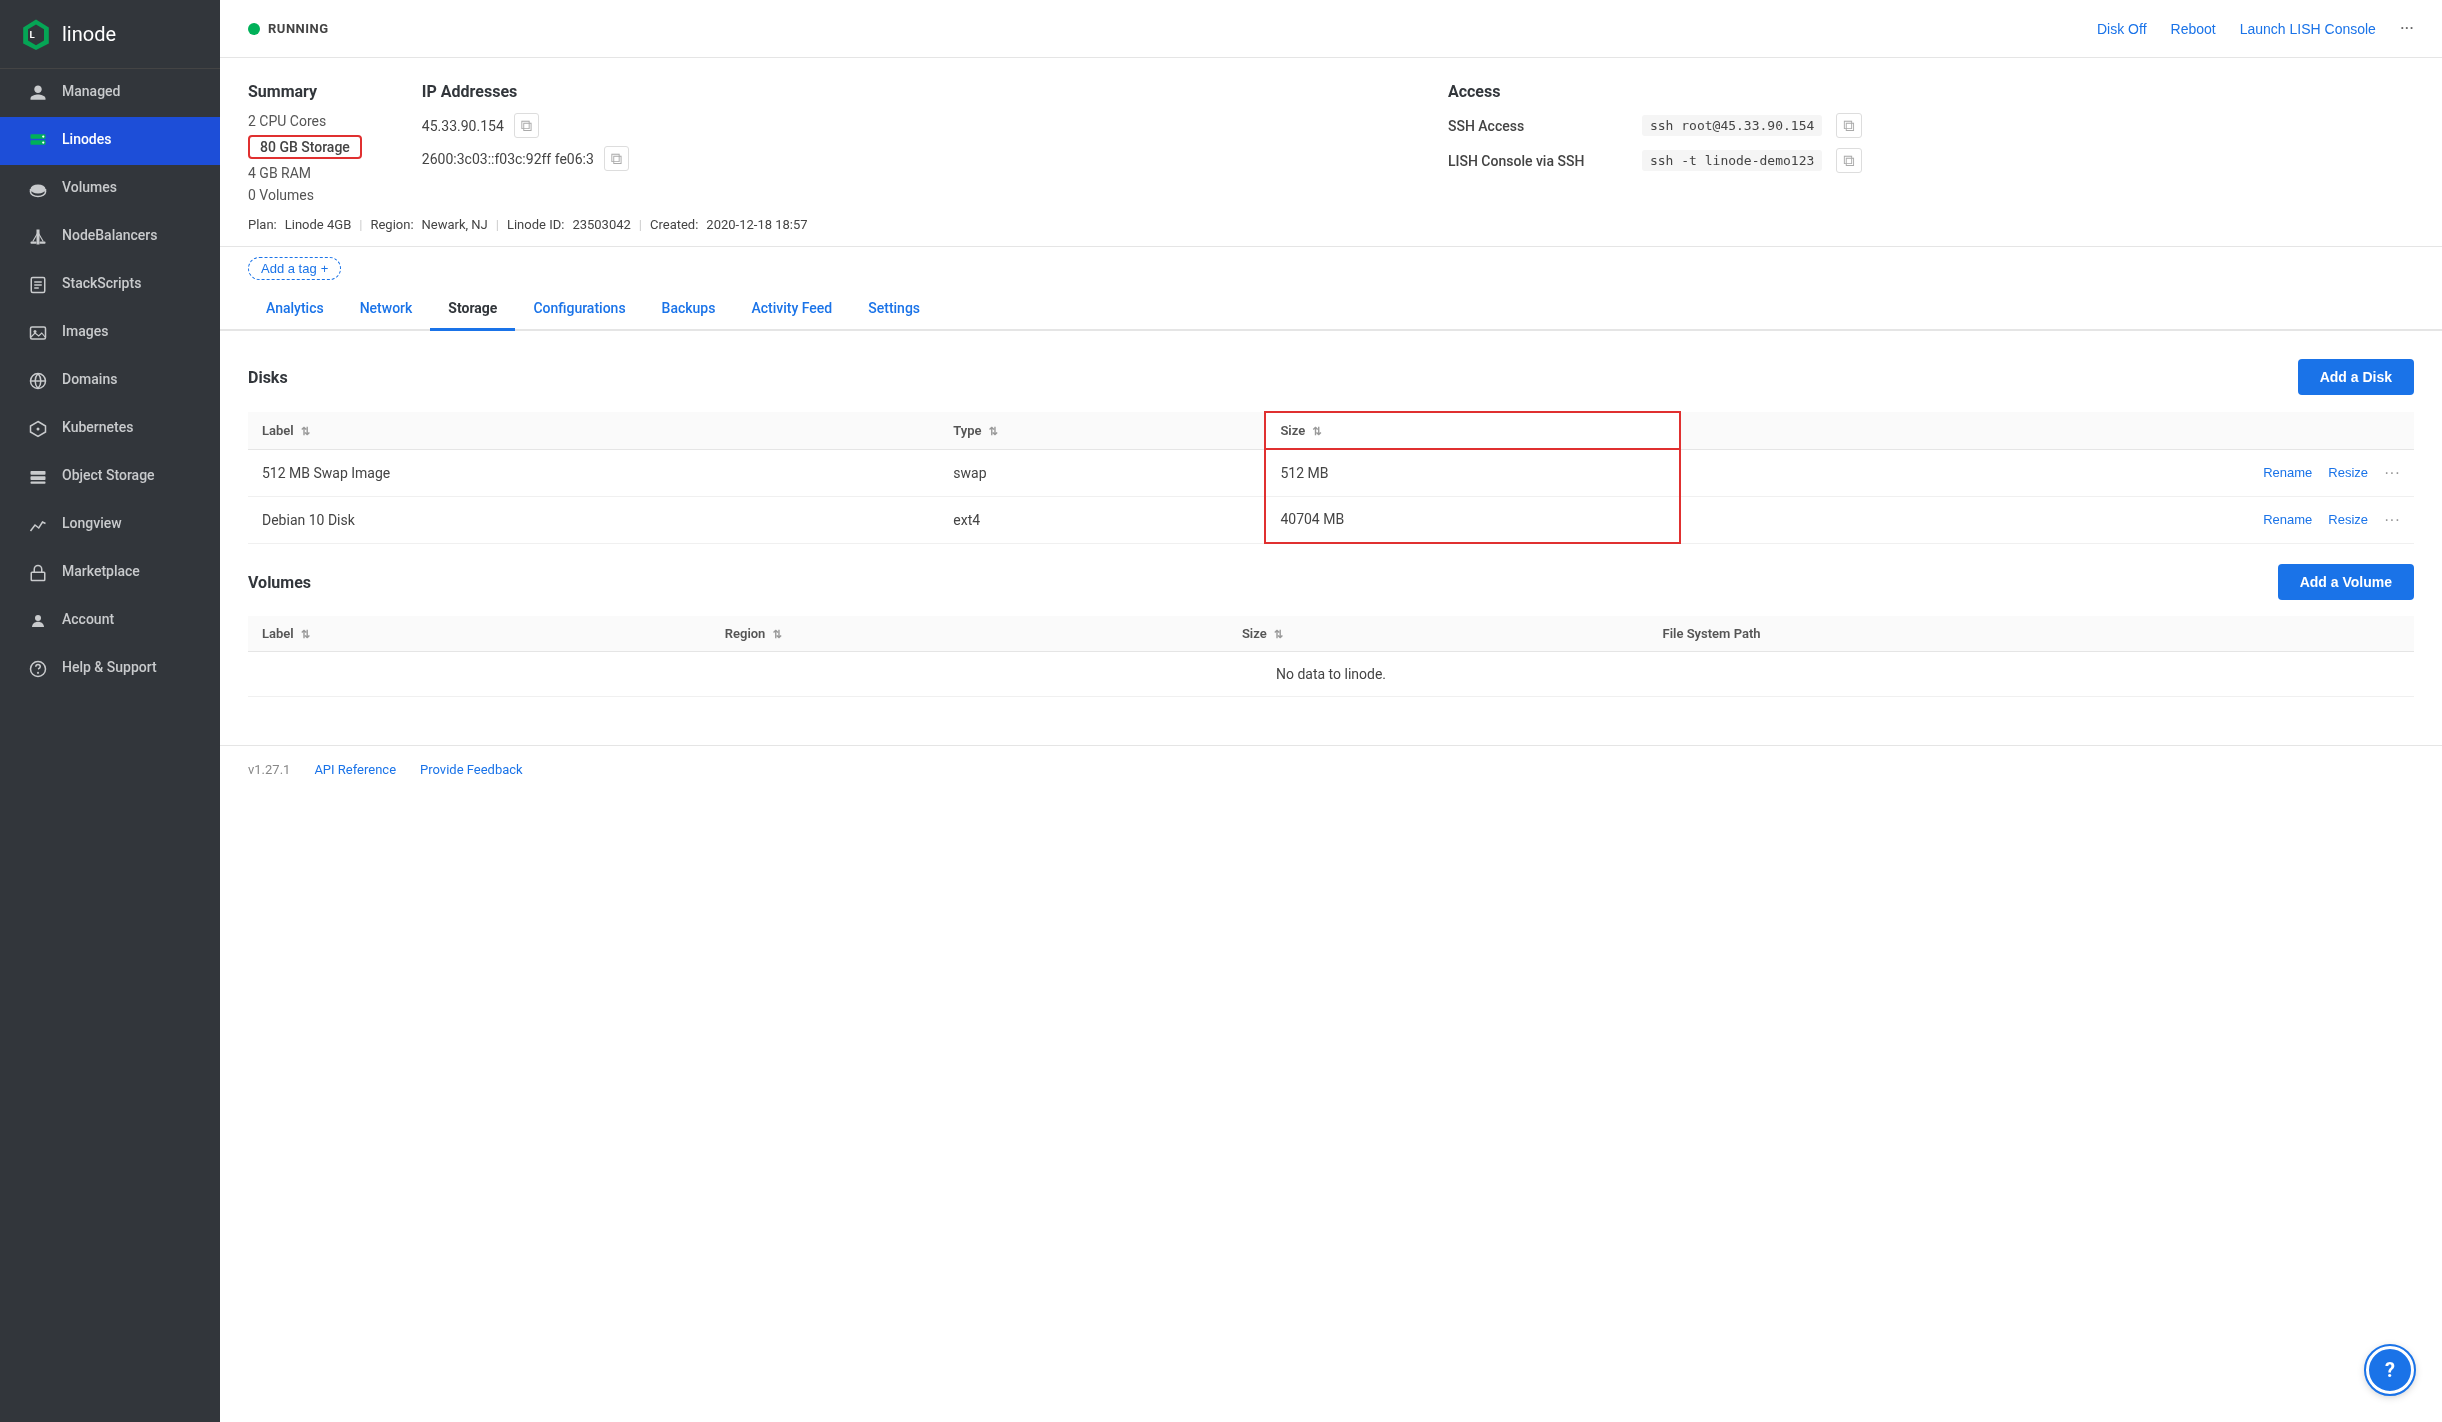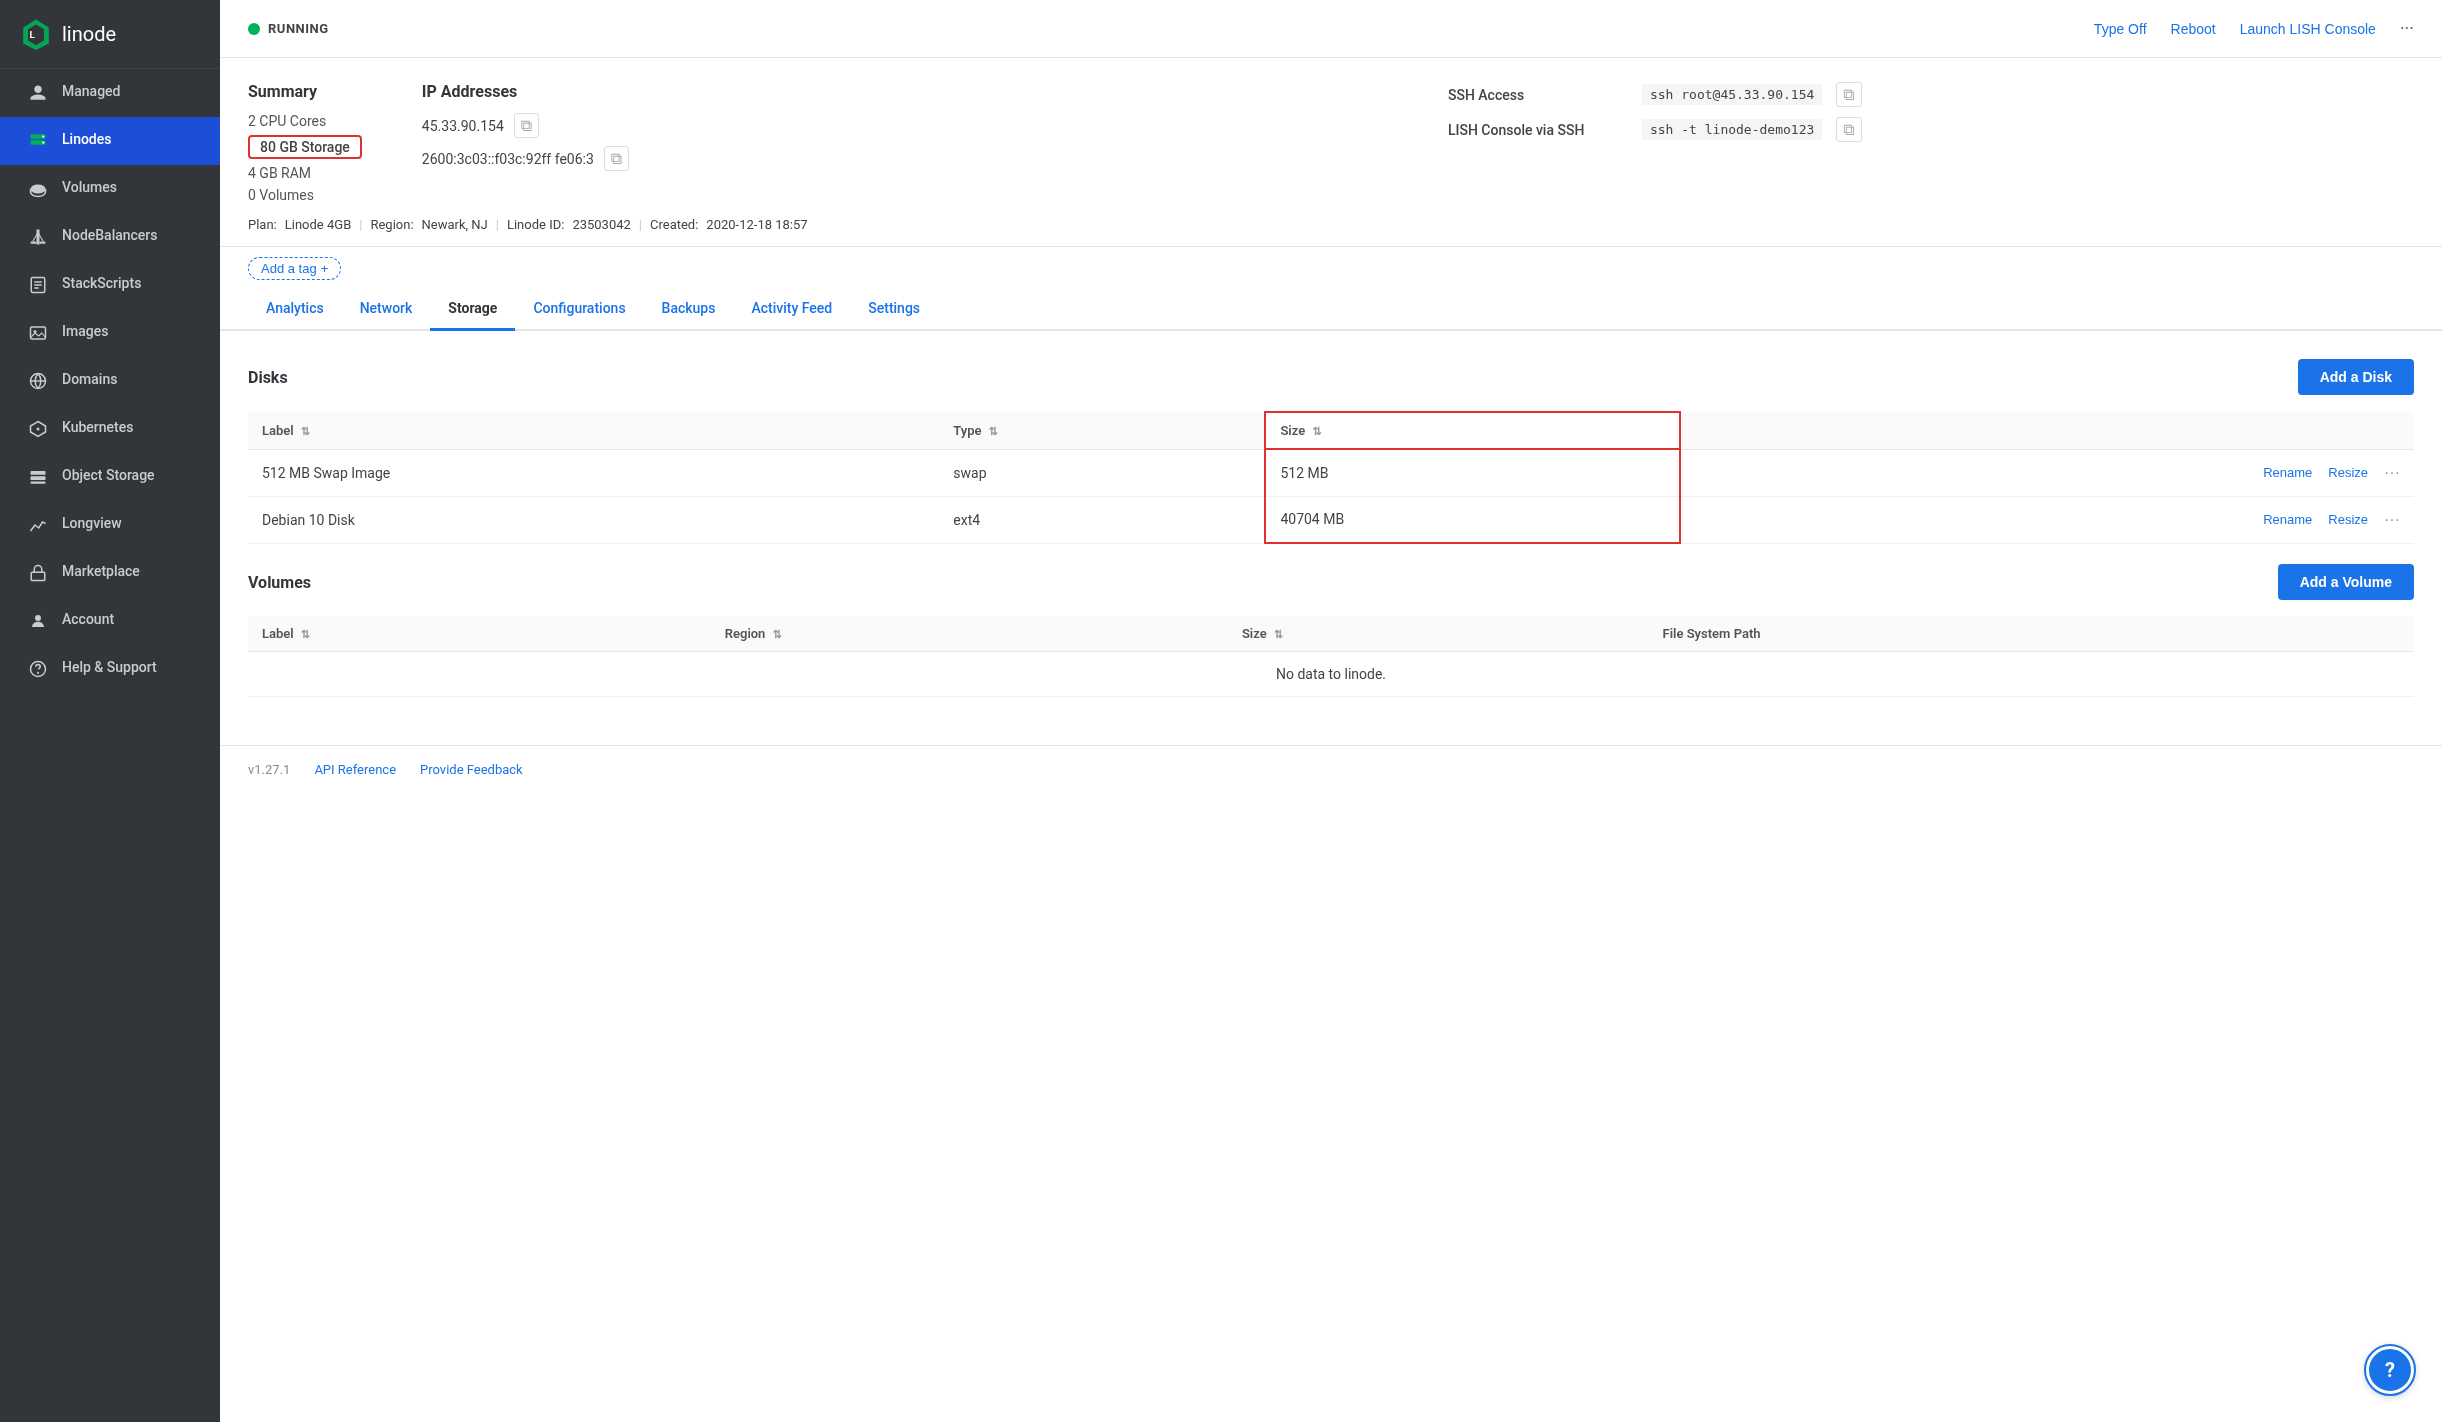--- a/index.html
+++ b/index.html
@@ -465,21 +465,21 @@
 </nav>
 
 <div class="main">
 
   <div class="topbar">
     <div class="status-badge">
       <div class="status-dot"></div>
       <span>RUNNING</span>
     </div>
     <div class="topbar-actions">
-      <button class="topbar-btn">Type Off</button>
+      <button class="topbar-btn">Disk Off</button>
       <button class="topbar-btn">Reboot</button>
       <button class="topbar-btn">Launch LISH Console</button>
       <span class="topbar-dots">···</span>
     </div>
   </div>
 
   <div class="summary-section">
     <div class="summary-grid">
 
       <div class="summary-col">
@@ -506,20 +506,21 @@
           <span>45.33.90.154</span>
           <span class="copy-icon">⧉</span>
         </div>
         <div class="ip-row">
           <span>2600:3c03::f03c:92ff fe06:3</span>
           <span class="copy-icon">⧉</span>
         </div>
       </div>
 
       <div class="summary-col access-section">
+        <h3>Access</h3>
         <div class="access-row">
           <span class="access-label">SSH Access</span>
           <span class="access-value">ssh root@45.33.90.154</span>
           <span class="copy-icon">⧉</span>
         </div>
         <div class="access-row">
           <span class="access-label">LISH Console via SSH</span>
           <span class="access-value">ssh -t linode-demo123</span>
           <span class="copy-icon">⧉</span>
         </div>

